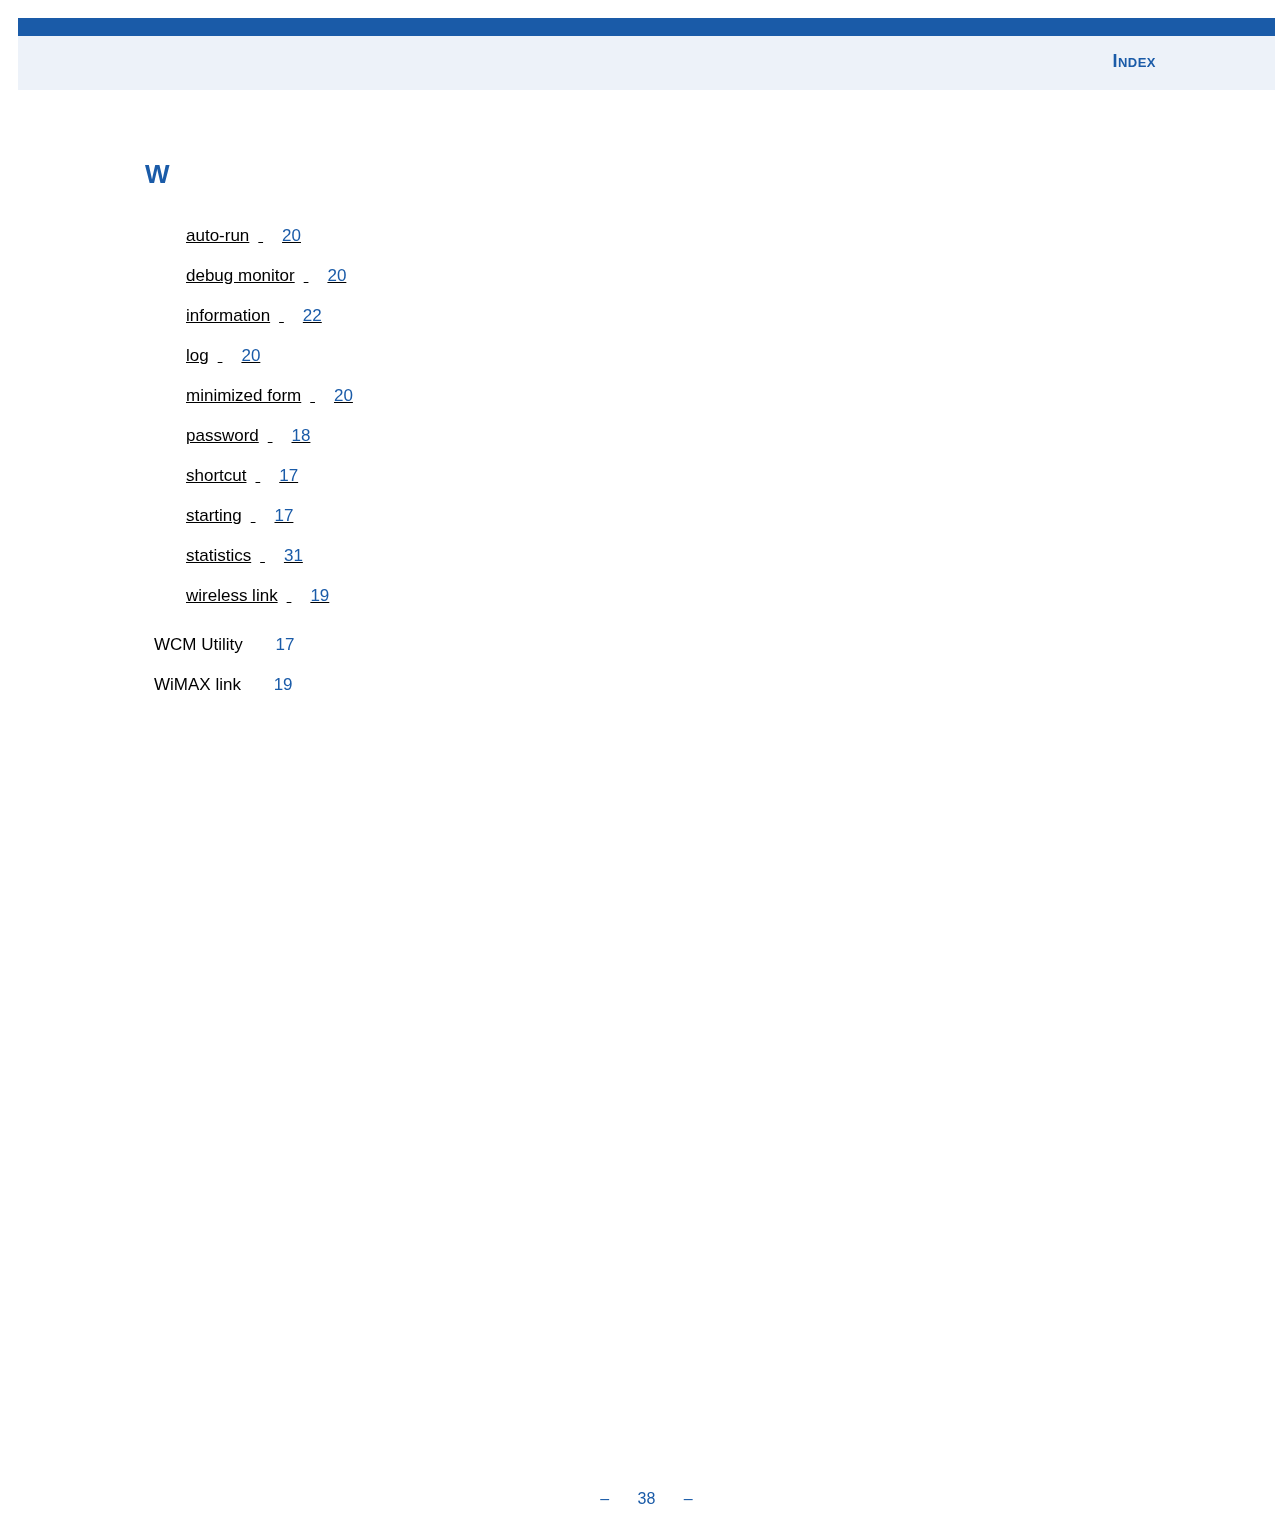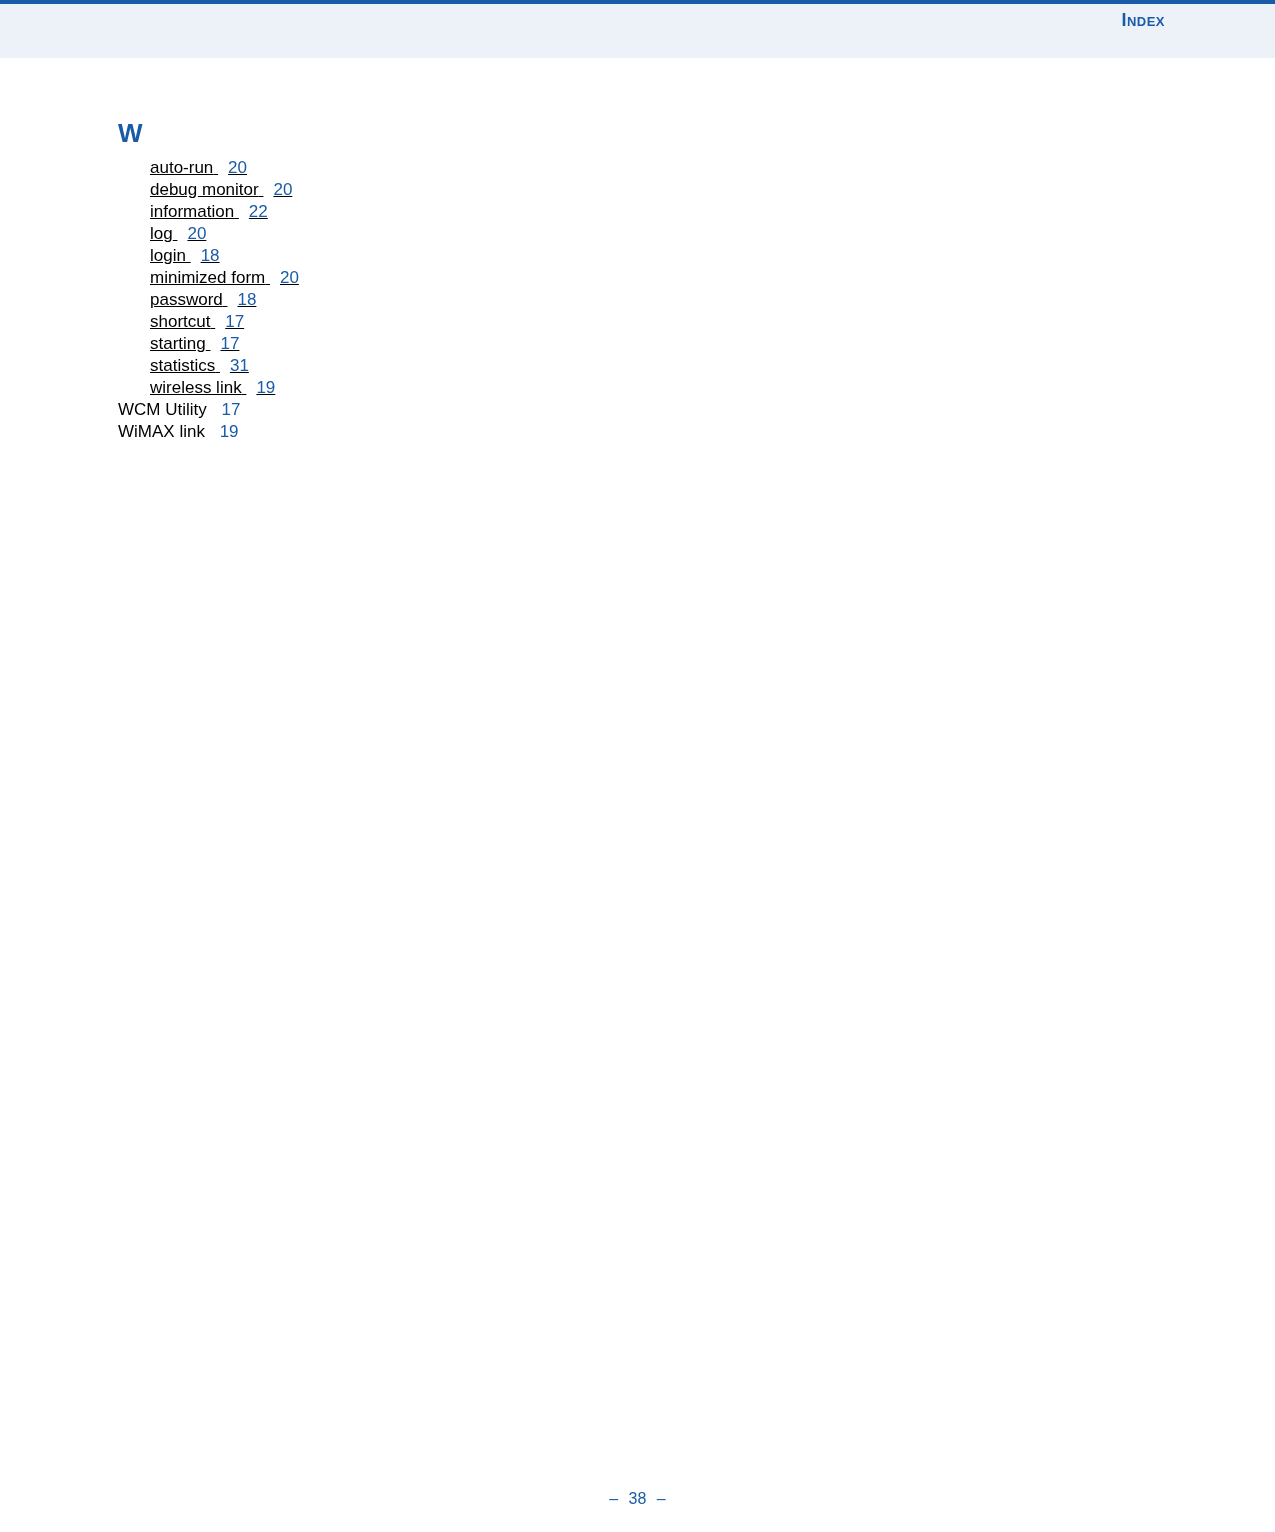--- a/index.html
+++ b/index.html
@@ -1,15 +1,15 @@
 <!DOCTYPE html>
 <html><head>
   <meta charset="utf-8">
   <style>
-    * { margin: 0; padding: 0; box-sizing: border-box; }
+    * { margin: 0; padding: 9px; box-sizing: border-box; }
     body {
       font-family: Verdana, Arial, sans-serif;
       background: #fff;
       width: 1275px;
       height: 1532px;
       position: relative;
     }
     .top-bar {
       width: 100%;
       height: 4px;
@@ -101,24 +101,20 @@
     </div>
     <div class="sub-entry">
       <span class="entry-term">information</span>
       <span class="page-ref">22</span>
     </div>
     <div class="sub-entry">
       <span class="entry-term">log</span>
       <span class="page-ref">20</span>
     </div>
     <div class="sub-entry">
-      <span class="entry-term">login</span>
-      <span class="page-ref">18</span>
-    </div>
-    <div class="sub-entry">
       <span class="entry-term">minimized form</span>
       <span class="page-ref">20</span>
     </div>
     <div class="sub-entry">
       <span class="entry-term">password</span>
       <span class="page-ref">18</span>
     </div>
     <div class="sub-entry">
       <span class="entry-term">shortcut</span>
       <span class="page-ref">17</span>

